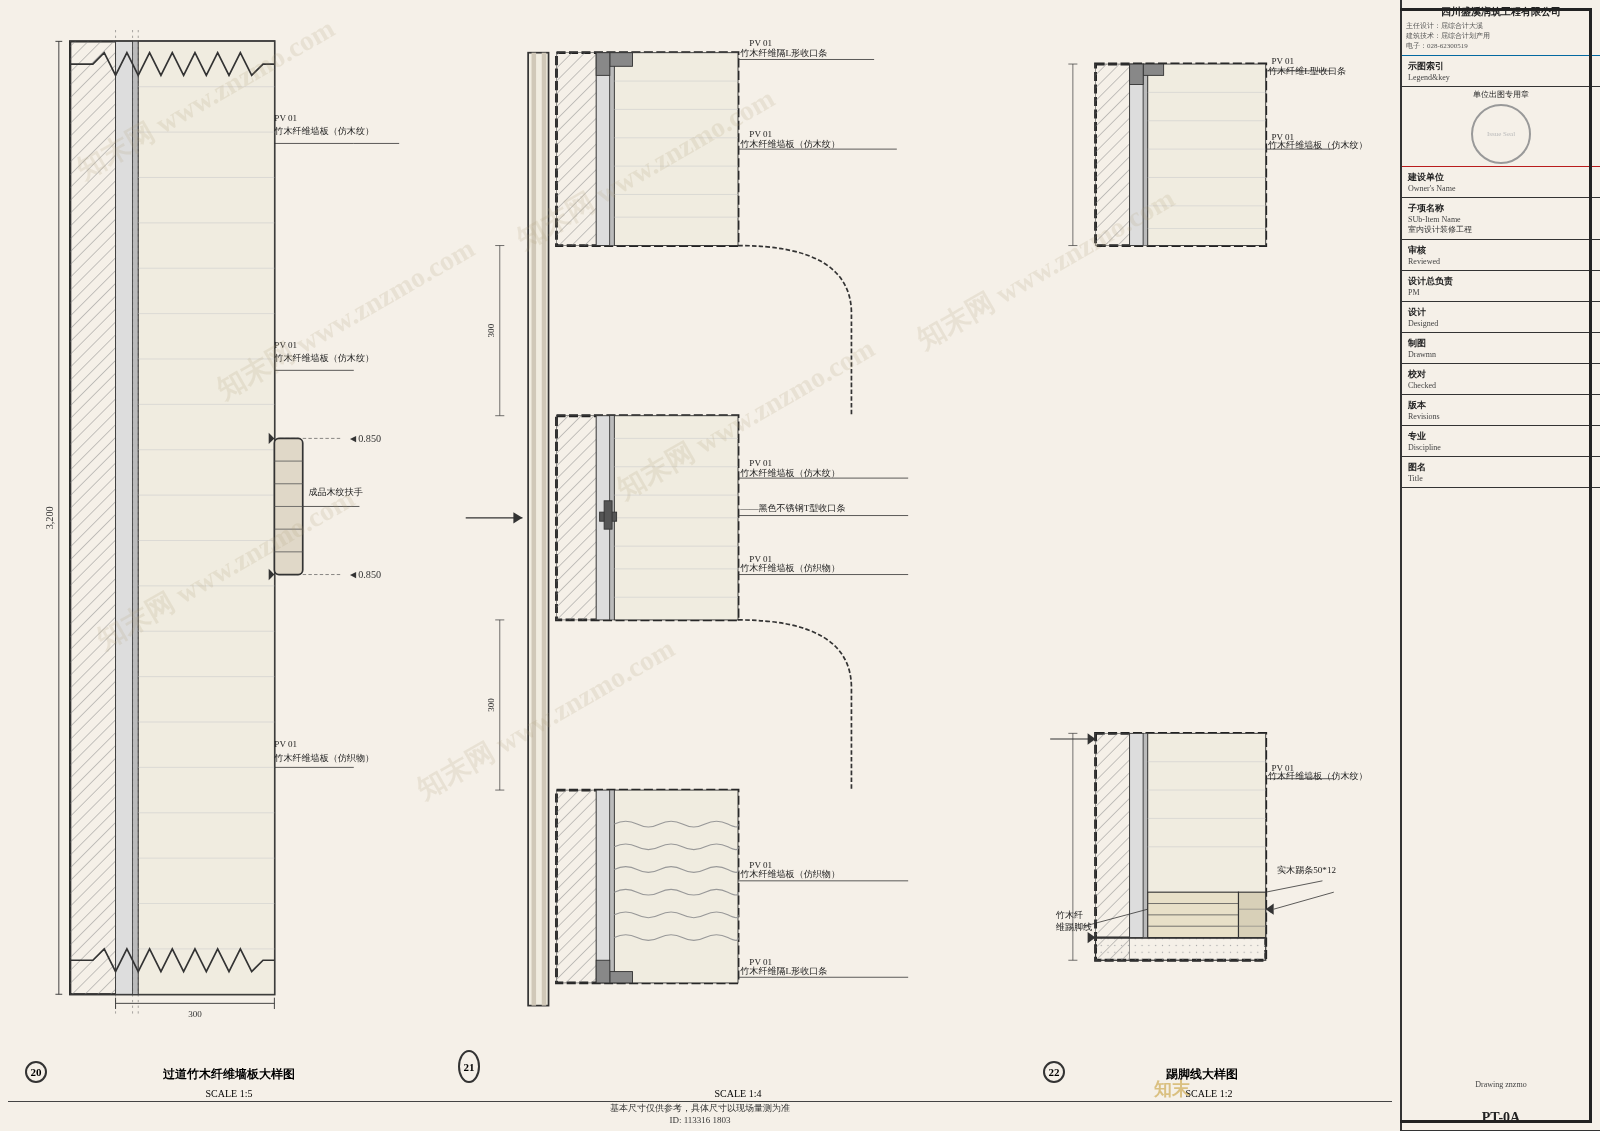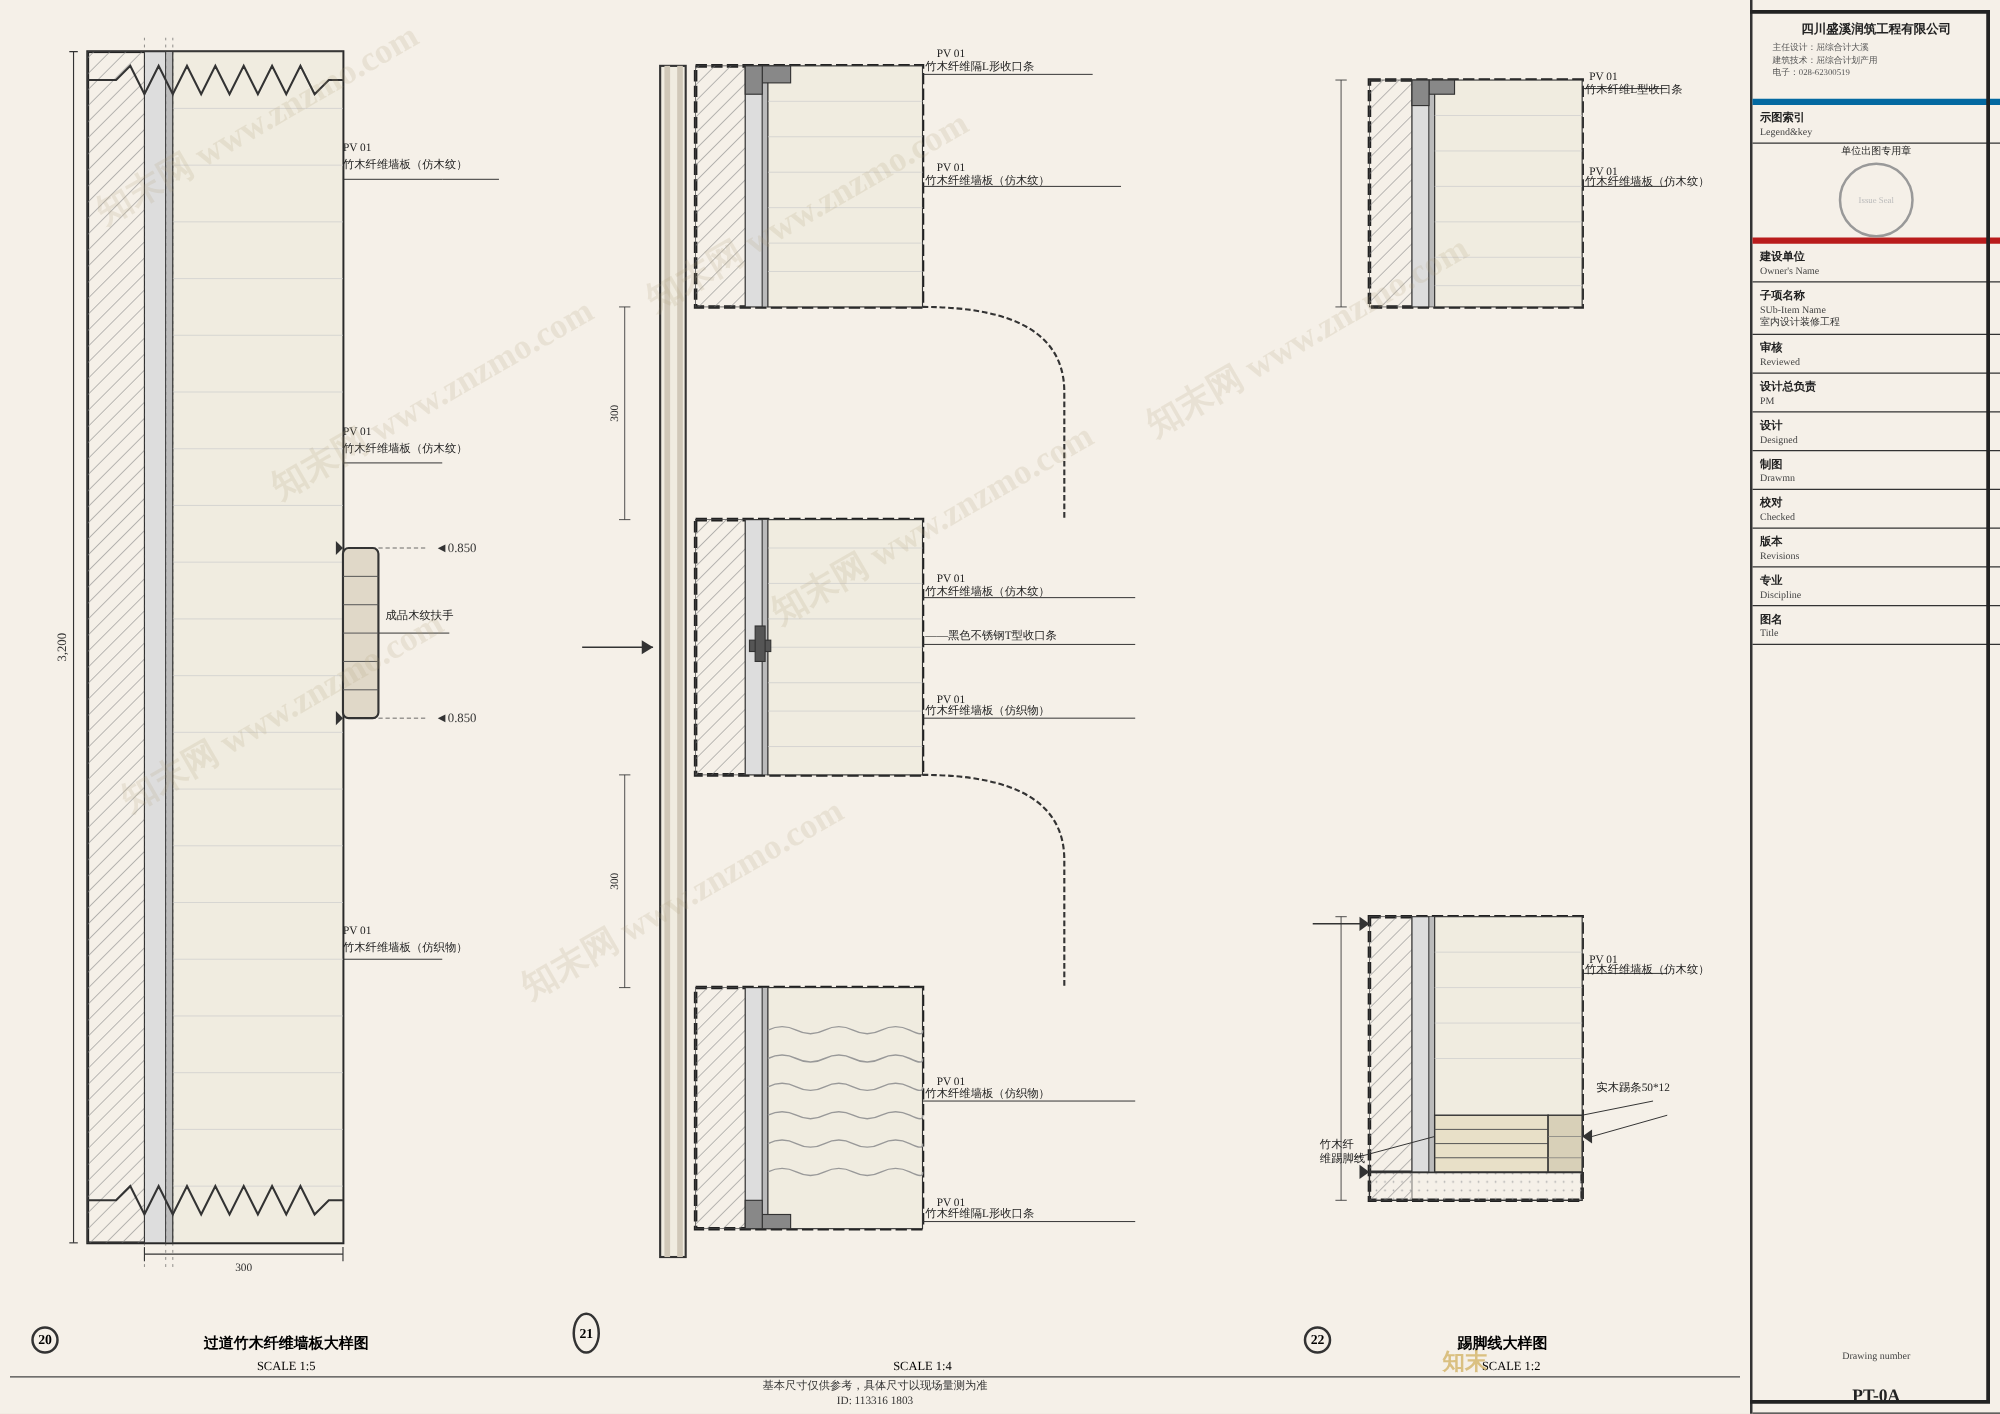--- a/index.html
+++ b/index.html
@@ -59,21 +59,21 @@
       font-weight: bold;
     }
 
     .title-block-section .value {
       font-size: 8px;
       color: #333;
     }
 
     .seal-area {
       height: 80px;
-      border-bottom: 5px solid #b91c1c;
+      border-bottom: 1px solid #b91c1c;
       display: flex;
       align-items: center;
       justify-content: center;
     }
 
     .seal-circle {
       width: 60px;
       height: 60px;
       border-radius: 50%;
       border: 2px solid #999;
@@ -105,22 +105,22 @@
     
     .outer-border {
       position: absolute;
       top: 8px; left: 8px; right: 8px; bottom: 8px;
       border: 3px solid #222;
       pointer-events: none;
     }
 
     
     .tb-company {
-      padding: 16px;
-      border-bottom: 5px solid #0369a1;
+      padding: 4px;
+      border-bottom: 1px solid #0369a1;
       font-size: 8px;
       line-height: 1.5;
     }
   </style>
 </head>
 <body>
 
 <div class="main-container">
 
   <div class="outer-border"></div>
@@ -553,20 +553,20 @@
       <div class="label-en">Discipline</div>
     </div>
 
     <div class="title-block-section">
       <div class="label-cn">图名</div>
       <div class="label-en">Title</div>
     </div>
 
     <div class="title-block-section" style="flex:1; justify-content:flex-end;">
       <div style="text-align:center;">
-        <div class="label-en">Drawing number</div>
+        <div class="label-en">Drawing znzmo</div>
         <div style="font-size:14px; font-weight:bold; margin-top:21px;">PT-0A</div>
       </div>
     </div>
 
   </div>
 
 </div>
 
 </body></html>

